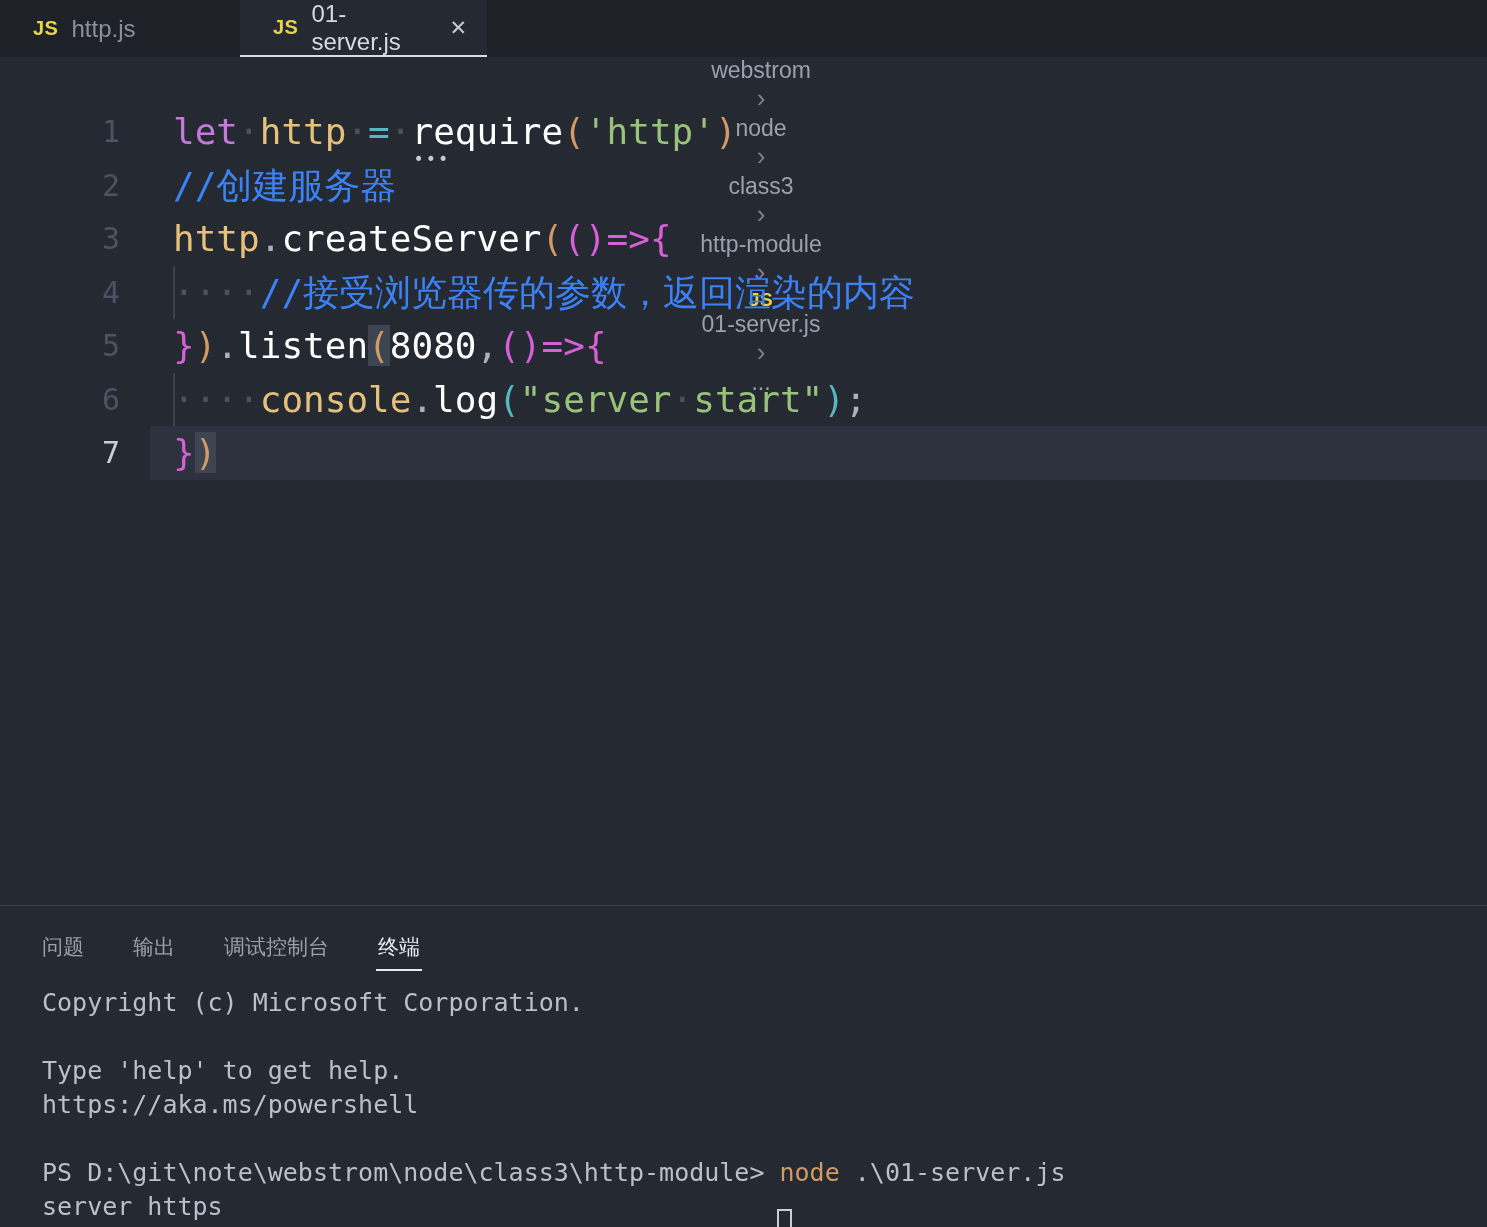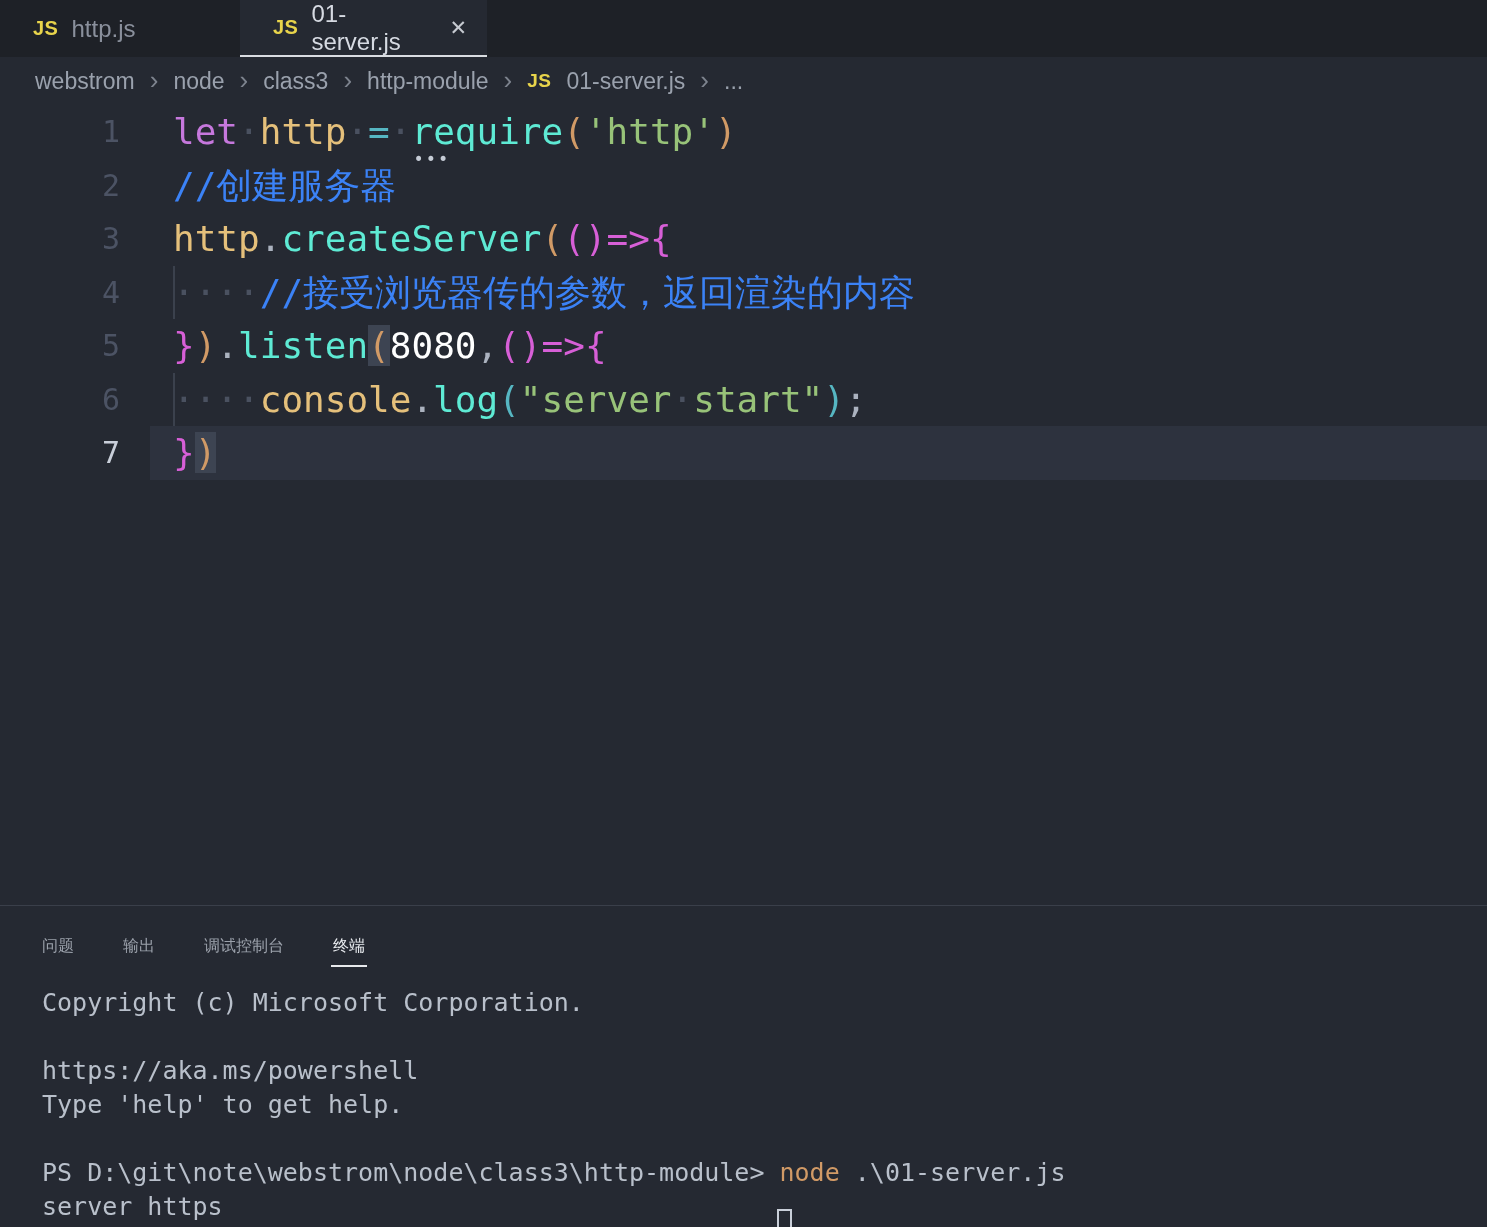--- a/index.html
+++ b/index.html
@@ -10,41 +10,41 @@
     -webkit-font-smoothing:antialiased;
   }
   
   .tabbar{height:57px;background:#1e2127;display:flex;align-items:stretch;}
   .tab{display:flex;align-items:center;gap:13px;padding:0 20px 0 33px;font-size:24px;box-sizing:border-box;cursor:pointer;}
   .tab.inactive{width:240px;color:#8a909c;}
   .tab.active{width:247px;background:#252932;color:#d6dae2;border-bottom:2.5px solid #d9dce1;}
   .js-icon{color:#e8d44b;font-weight:700;font-size:20px;letter-spacing:0.5px;text-align:center;}
   .close{font-size:21px;color:#c6cad1;margin-left:10px;}
   
-  .breadcrumb{height:48px;display:flex;align-items:center;padding-left:35px;gap:15px;color:#9aa1ad;font-size:23px;background:#252932;}
+  .breadcrumb{height:48px;display:flex;align-items:center;padding-left:35px;gap:0;color:#9aa1ad;font-size:23px;background:#252932;flex-direction:column;}
   .crumb{cursor:pointer;}
   .crumb-sep{color:#7d838e;font-size:26px;transform:translateY(-1px);}
   .breadcrumb .js-icon{font-size:19px;}
   
   .editor{height:800px;font-family:"DejaVu Sans Mono", monospace;font-size:36px;background:#252932;}
   .row{display:flex;height:53.5px;line-height:53.5px;}
   .gutter{width:150px;text-align:right;padding-right:30px;box-sizing:border-box;color:#4c5364;font-size:30px;user-select:none;}
   .row.cur .gutter{color:#c9cfda;}
   .code{flex:1;padding-left:23px;position:relative;white-space:pre;color:#abb2bf;}
   .row.cur .code{background:#2d323e;}
   .code.guide::before{content:"";position:absolute;left:23px;top:0;bottom:0;width:1.5px;background:#3b414d;}
-  .kw{color:#c678dd}.gold{color:#e5c07b}.cyan{color:#56b6c2}.fn{color:#5eead4}
+  .kw{color:#c678dd}.gold{color:#e5c07b}.cyan{color:#56b6c2}.fn{color:#ffffff}
   .b1{color:#d19a66}.b2{color:#d75fd7}.b3{color:#56b6c2}.str{color:#98c379}
   .num{color:#ffffff}.cm{color:#3b82f6}.pl{color:#abb2bf}.ws{color:#4a5160}
   .match{background:#3d4452;}
   .hint{position:relative;}
   .hint::after{content:"•••";position:absolute;left:2px;top:40px;font-size:17px;letter-spacing:2px;line-height:1;color:#c6ccd6;}
   
   .panel{border-top:1px solid #3a3f4a;background:#252932;}
-  .panel-tabs{height:75px;display:flex;align-items:center;padding-left:40px;font-size:16px;color:#9ba1ab;}
+  .panel-tabs{height:75px;display:flex;align-items:center;padding-left:40px;font-size:21px;color:#9ba1ab;}
   .ptab{margin-right:45px;padding:16px 2px 8px;border-bottom:2px solid transparent;cursor:pointer;}
   .ptab.active{color:#e8ebef;border-bottom-color:#e7e9ec;font-family:Liberation Serif, serif;}
   .terminal{font-family:"DejaVu Sans Mono", monospace;font-size:25px;line-height:34px;color:#b9c0cb;padding:5px 0 0 42px;position:relative;height:250px;}
   .trow{height:34px;white-space:pre;}
   .cmd{color:#d19a66;}
   .term-cursor{position:absolute;left:777px;top:228px;width:15px;height:24px;border:2px solid #c9cfd9;box-sizing:border-box;}
 </style>
 </head>
 <body>
 
@@ -110,19 +110,19 @@
   <div class="panel-tabs" id="panel-tabs">
       <span class="ptab">问题</span>
       <span class="ptab">输出</span>
       <span class="ptab">调试控制台</span>
       <span class="ptab active">终端</span>
     </div>
   <div class="terminal" id="terminal">
     <div class="term-cursor"></div>
   <div class="trow"><span class="t">Copyright (c) Microsoft Corporation.</span></div>
       <div class="trow"></div>
+      <div class="trow"><span class="t">Type 'help' to get help.</span></div>
       <div class="trow"><span class="t">https://aka.ms/powershell</span></div>
-      <div class="trow"><span class="t">Type 'help' to get help.</span></div>
       <div class="trow"></div>
       <div class="trow"><span class="t">PS D:\git\note\webstrom\node\class3\http-module&gt; </span><span class="cmd">node</span><span class="t"> .\01-server.js</span></div>
       <div class="trow"><span class="t">server https</span></div>
     </div>
 </div>
 
 </body></html>

